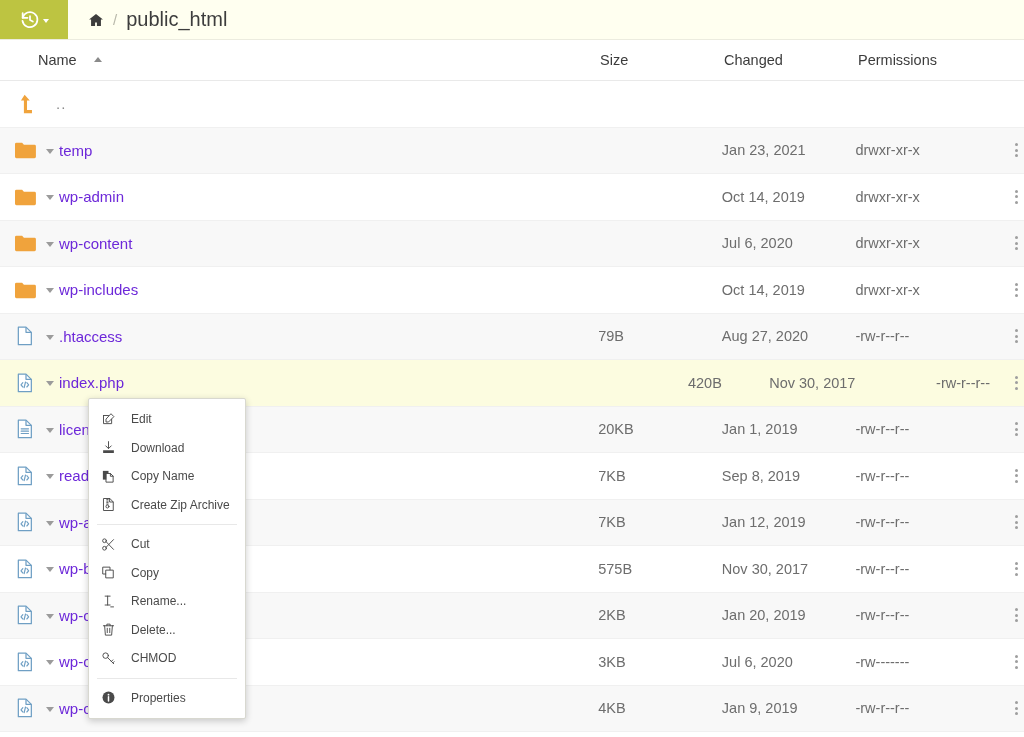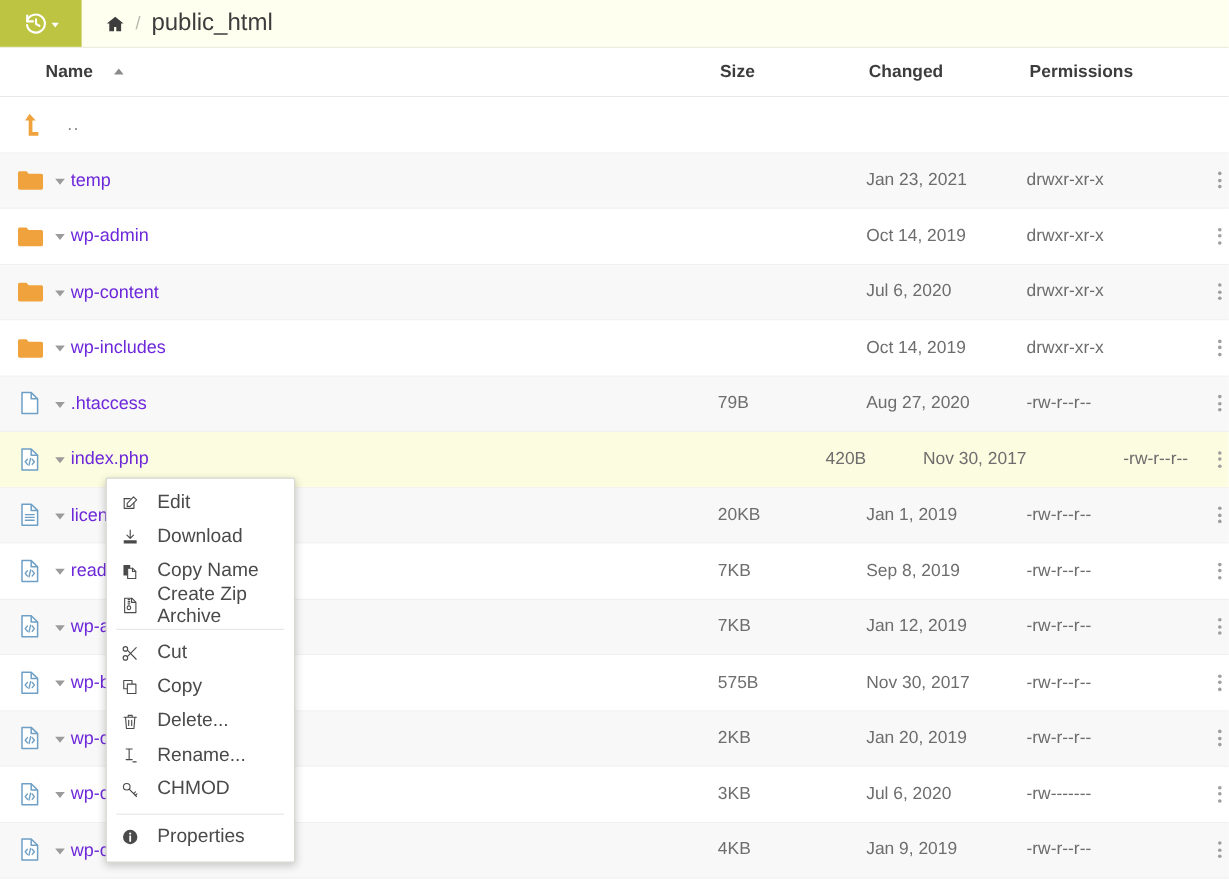--- a/index.html
+++ b/index.html
@@ -48,21 +48,21 @@
   
   .filetable { width: 1024px; }
   .thead {
     display: flex; align-items: center;
     height: 41px;
     background: #ffffff;
     border-bottom: 1px solid #e9e9e9;
     font-size: 14.5px;
     color: #3c3c3c;
   }
-  .th { display: flex; align-items: center; gap: 17px; font-weight: bold; }
+  .th { display: flex; align-items: center; gap: 17px; }
   .th-name  { width: 600px; padding-left: 38px; cursor: pointer; }
   .th-size  { width: 124px; cursor: pointer; }
   .th-changed { width: 134px; cursor: pointer; }
   .th-perms { width: 135px; cursor: pointer; }
   .th-actions { flex: 1; }
   .sort-asc {
     width: 0; height: 0;
     border-left: 4px solid transparent;
     border-right: 4px solid transparent;
     border-bottom: 5px solid #8a8a8a;
@@ -125,21 +125,21 @@
     border: 1px solid #d8d8d0;
     border-radius: 2px;
     box-shadow: 0 2px 7px rgba(0,0,0,0.20);
     padding: 6px 0;
     z-index: 50;
   }
   .ctxitem {
     display: flex; align-items: center;
     height: 28.5px;
     padding-left: 12px;
-    font-size: 16px;
+    font-size: 12px;
     color: #4a4a4a;
     cursor: pointer;
   }
   .ctx-icon {
     width: 26px; min-width: 26px;
     display: flex; align-items: center; justify-content: flex-start;
   }
   .ctx-label { margin-left: 4px; }
   .ctxsep { height: 1px; background: #e8e8e8; margin: 5px 8px; }
 </style>
@@ -553,34 +553,34 @@
         <svg width="15" height="15" viewBox="0 0 24 24">
           <path d="M3.4 3.4h11v11h-11Z" stroke="#4a4a4a" stroke-width="1.5" fill="none" stroke-linecap="round" stroke-linejoin="round"></path>
           <path d="M8.2 8.2h11.4v12.4H8.2Z" fill="#ffffff" stroke="#4a4a4a" stroke-width="1.5" stroke-linecap="round" stroke-linejoin="round"></path>
         </svg>
       </span>
       <span class="ctx-label">Copy</span>
     </div>
     <div class="ctxitem">
       <span class="ctx-icon">
         <svg width="15" height="15" viewBox="0 0 24 24">
+          <path d="M6.6 3.4h8M6.6 17.6h8M10.6 3.4v14.2" stroke="#4a4a4a" stroke-width="1.5" fill="none" stroke-linecap="round" stroke-linejoin="round"></path>
+          <path d="M15.6 20.6h4.4" stroke="#4a4a4a" stroke-width="1.5" fill="none" stroke-linecap="round" stroke-linejoin="round"></path>
+        </svg>
+      </span>
+      <span class="ctx-label">Rename...</span>
+    </div>
+    <div class="ctxitem">
+      <span class="ctx-icon">
+        <svg width="15" height="15" viewBox="0 0 24 24">
           <path d="M3.8 6h16.4M9.4 6V3.4h5.2V6M5.8 6l1.2 15h10l1.2-15" stroke="#4a4a4a" stroke-width="1.5" fill="none" stroke-linecap="round" stroke-linejoin="round"></path>
           <path d="M10 10v7M14 10v7" stroke="#4a4a4a" stroke-width="1.5" fill="none" stroke-linecap="round" stroke-linejoin="round"></path>
         </svg>
       </span>
       <span class="ctx-label">Delete...</span>
-    </div>
-    <div class="ctxitem">
-      <span class="ctx-icon">
-        <svg width="15" height="15" viewBox="0 0 24 24">
-          <path d="M6.6 3.4h8M6.6 17.6h8M10.6 3.4v14.2" stroke="#4a4a4a" stroke-width="1.5" fill="none" stroke-linecap="round" stroke-linejoin="round"></path>
-          <path d="M15.6 20.6h4.4" stroke="#4a4a4a" stroke-width="1.5" fill="none" stroke-linecap="round" stroke-linejoin="round"></path>
-        </svg>
-      </span>
-      <span class="ctx-label">Rename...</span>
     </div>
     <div class="ctxitem">
       <span class="ctx-icon">
         <svg width="15" height="15" viewBox="0 0 24 24">
           <circle cx="7.4" cy="7.4" r="4.4" stroke="#4a4a4a" stroke-width="1.5" fill="none" stroke-linecap="round" stroke-linejoin="round"></circle>
           <path d="M10.6 10.6 20.4 20.4M16.6 16.6l2.4-2.4M19 19l2-2" stroke="#4a4a4a" stroke-width="1.5" fill="none" stroke-linecap="round" stroke-linejoin="round"></path>
         </svg>
       </span>
       <span class="ctx-label">CHMOD</span>
     </div>

